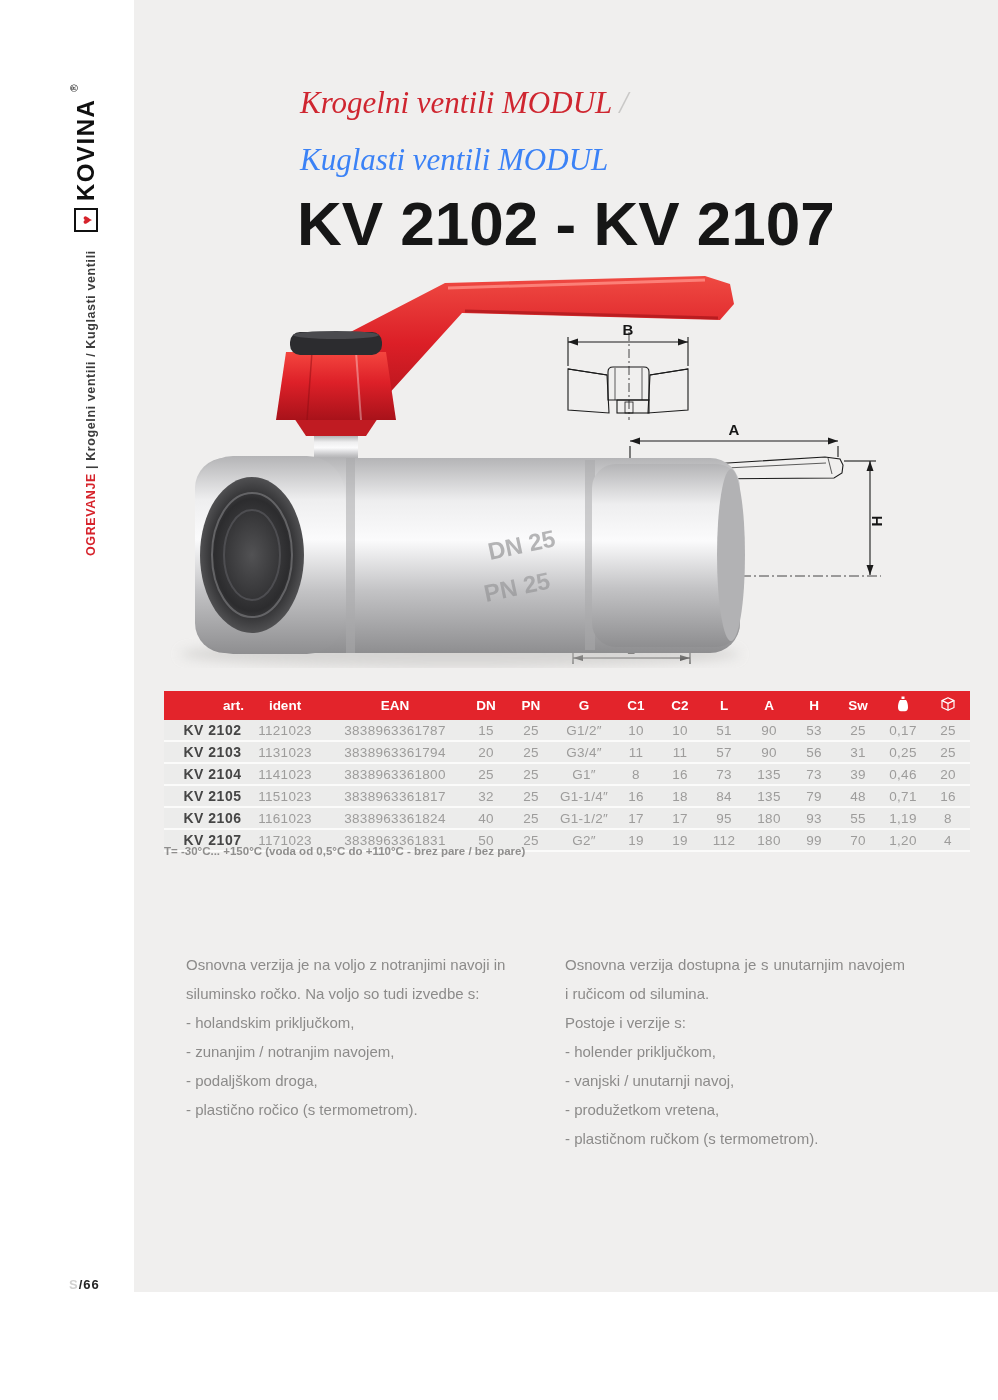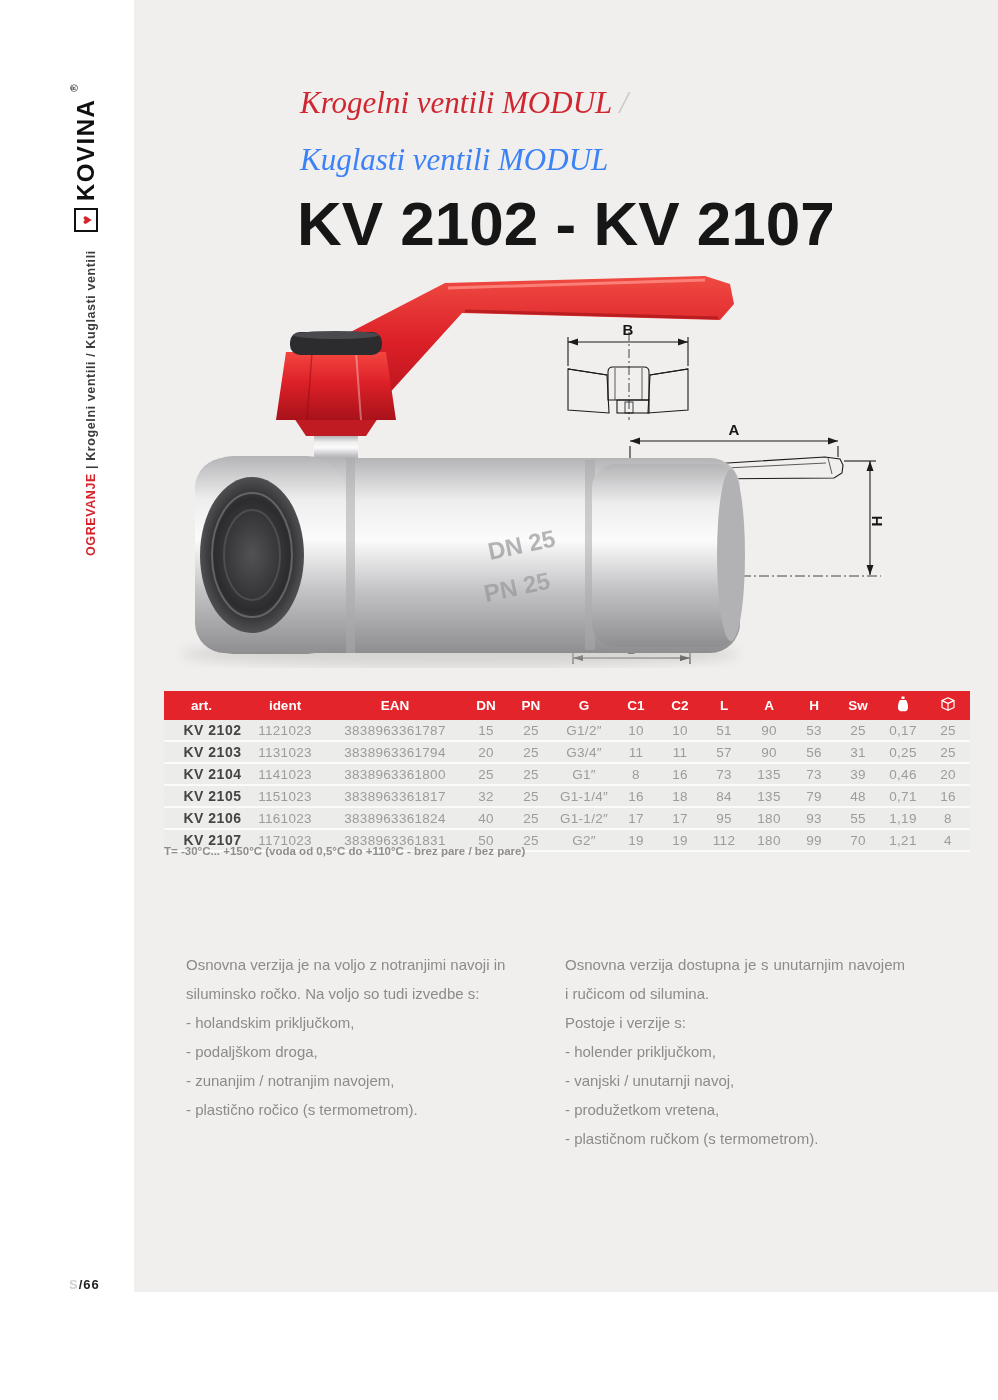--- a/index.html
+++ b/index.html
@@ -22,21 +22,21 @@
   
   .title-line { position:absolute; left:300px; font-family:"Liberation Serif",serif; font-style:italic; font-size:31px; }
   .title-sl { top:85px; color:#cf2630;font-style:italic; }
   .title-sl .slash { color:#c9c8c7; }
   .title-hr { top:142px; color:#3b82f6; }
   .range { position:absolute; left:297px; top:188px; font-size:62px; font-weight:800; color:#161616; letter-spacing:0px; }
 
   
   .spec-table { position:absolute; left:164px; top:691px; width:792px; border-collapse:collapse; table-layout:fixed; }
   .spec-table th { background:#e3242b; color:#ffffff; font-size:13.5px; font-weight:bold; height:29px; padding:0; text-align:center; }
-  .spec-table th.art { text-align:left; padding-left:27px; }
+  .spec-table th.art { text-align:right; padding-left:27px; }
   .spec-table td { font-size:13.5px; color:#9d9c9b; text-align:center; height:18px; padding:1px 0;
                    background:#ececeb; border-bottom:2px solid #fbfbfa; letter-spacing:0.3px; }
   .spec-table td.art { text-align:center; padding-left:17px; font-weight:bold; color:#454545; font-size:14px; letter-spacing:0.5px; }
   .footnote { position:absolute; left:164px; top:845px; font-size:11.5px; font-weight:bold; color:#8f8e8d; }
 
   
   .desc { position:absolute; top:950px; font-size:15px; color:#8c8b8a; line-height:29px; }
   .desc-left { left:164px; width:358px;margin-left:22px; }
   .desc-right { left:565px; width:340px; }
   .desc .justify { text-align:justify; }
@@ -365,33 +365,33 @@
           <td>3838963361831</td>
           <td>50</td>
           <td>25</td>
           <td>G2″</td>
           <td>19</td>
           <td>19</td>
           <td>112</td>
           <td>180</td>
           <td>99</td>
           <td>70</td>
-          <td>1,21</td>
+          <td>1,20</td>
           <td>4</td>
         </tr>
       </tbody>
   </table>
   <div class="footnote">T= -30°C... +150°C (voda od 0,5°C do +110°C - brez pare / bez pare)</div>
 
   <div class="desc desc-left">
     <div class="intro">Osnovna verzija je na voljo z notranjimi navoji in siluminsko ročko. Na voljo so tudi izvedbe s:</div>
     <div>
         <div>- holandskim priključkom,</div>
+        <div>- zunanjim / notranjim navojem,</div>
         <div>- podaljškom droga,</div>
-        <div>- zunanjim / notranjim navojem,</div>
         <div>- plastično ročico (s termometrom).</div>
       </div>
   </div>
   <div class="desc desc-right">
     <div class="intro justify">Osnovna verzija dostupna je s unutarnjim navojem i ručicom od silumina.</div>
     <div>Postoje i verzije s:</div>
     <div>
         <div>- holender priključkom,</div>
         <div>- vanjski / unutarnji navoj,</div>
         <div>- produžetkom vretena,</div>

